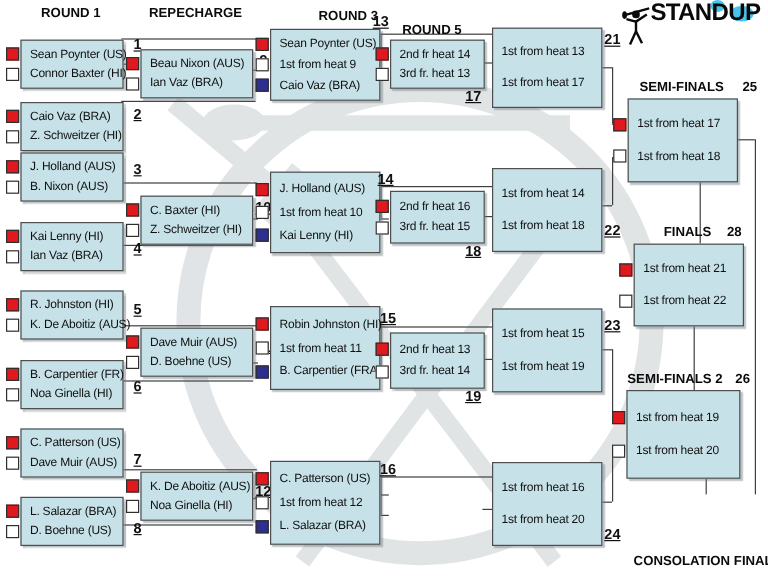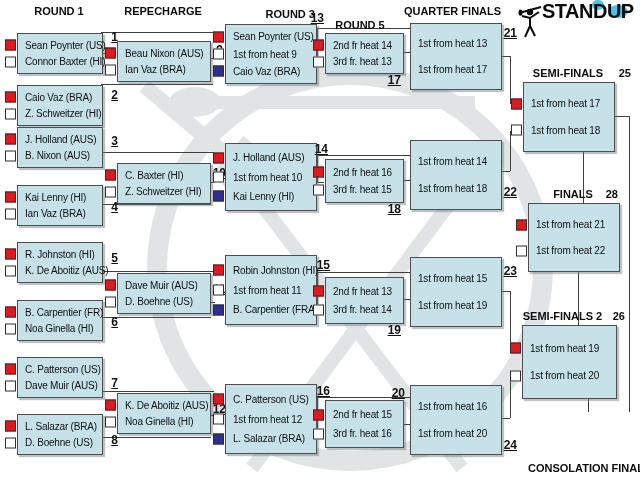--- a/index.html
+++ b/index.html
@@ -64,21 +64,20 @@
       <span class="splash s1"></span>
       <span class="splash s2"></span>
       <span>STANDUP</span>
     </div>
   </div>
 
   <div class="colhead" style="left:17px;top:5px;width:84px;">ROUND 1</div>
   <div class="colhead" style="left:117px;top:5px;width:92px;">REPECHARGE</div>
   <div class="colhead" style="left:225px;top:8px;width:90px;text-align:right;">ROUND 3</div>
   <div class="colhead" style="left:317px;top:19px;width:86px;">ROUND 5</div>
-  <div class="colhead" style="left:400px;top:5px;width:105px;">QUARTER FINALS</div>
   <div class="colhead" style="left:523px;top:67px;width:90px;">
     <span>SEMI-FINALS</span><span class="hnum" style="right:-18px;top:0;">25</span>
   </div>
   <div class="colhead" style="left:528px;top:188px;width:90px;">
     <span>FINALS</span><span class="hnum" style="right:0;top:0;">28</span>
   </div>
   <div class="colhead" style="left:516px;top:310px;width:93px;">
     <span>SEMI-FINALS 2</span><span class="hnum" style="right:-16px;top:0;">26</span>
   </div>
   <div class="colhead" style="left:528px;top:462px;width:110px;">CONSOLATION FINALS</div>
@@ -355,31 +354,20 @@
     <span class="num" style="right:2px;bottom:-14px">19</span>
     <div class="row">
         <span class="mark red"></span>
         <span class="etxt">2nd fr heat 13</span>
       </div>
     <div class="row">
         <span class="mark"></span>
         <span class="etxt">3rd fr. heat 14</span>
       </div>
   </div>
-  <div class="bx" style="left:325px;top:400px;width:77px;height:46px">
-    <span class="num" style="right:-2px;top:-15px">20</span>
-    <div class="row">
-        <span class="mark red"></span>
-        <span class="etxt">2nd fr heat 15</span>
-      </div>
-    <div class="row">
-        <span class="mark"></span>
-        <span class="etxt">3rd fr. heat 16</span>
-      </div>
-  </div>
 
   <div class="bx" style="left:410px;top:23px;width:90px;height:65px">
     <span class="num" style="right:-16px;top:2px">21</span>
     <div class="row">
         <span class="etxt">1st from heat 13</span>
       </div>
     <div class="row">
         <span class="etxt">1st from heat 17</span>
       </div>
   </div>

